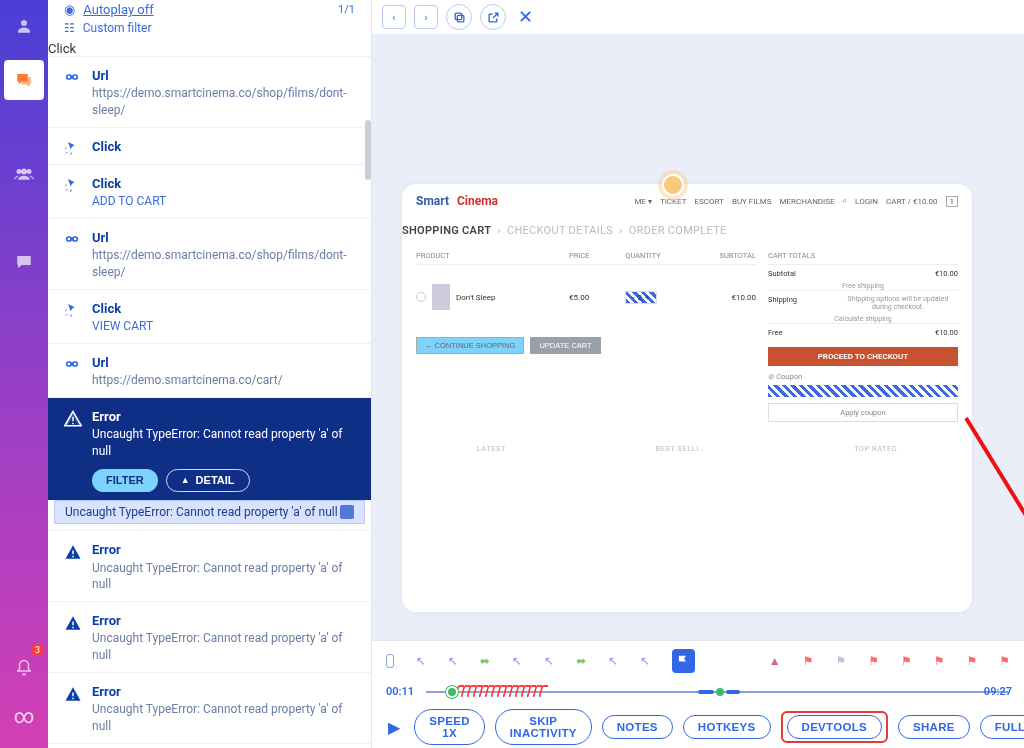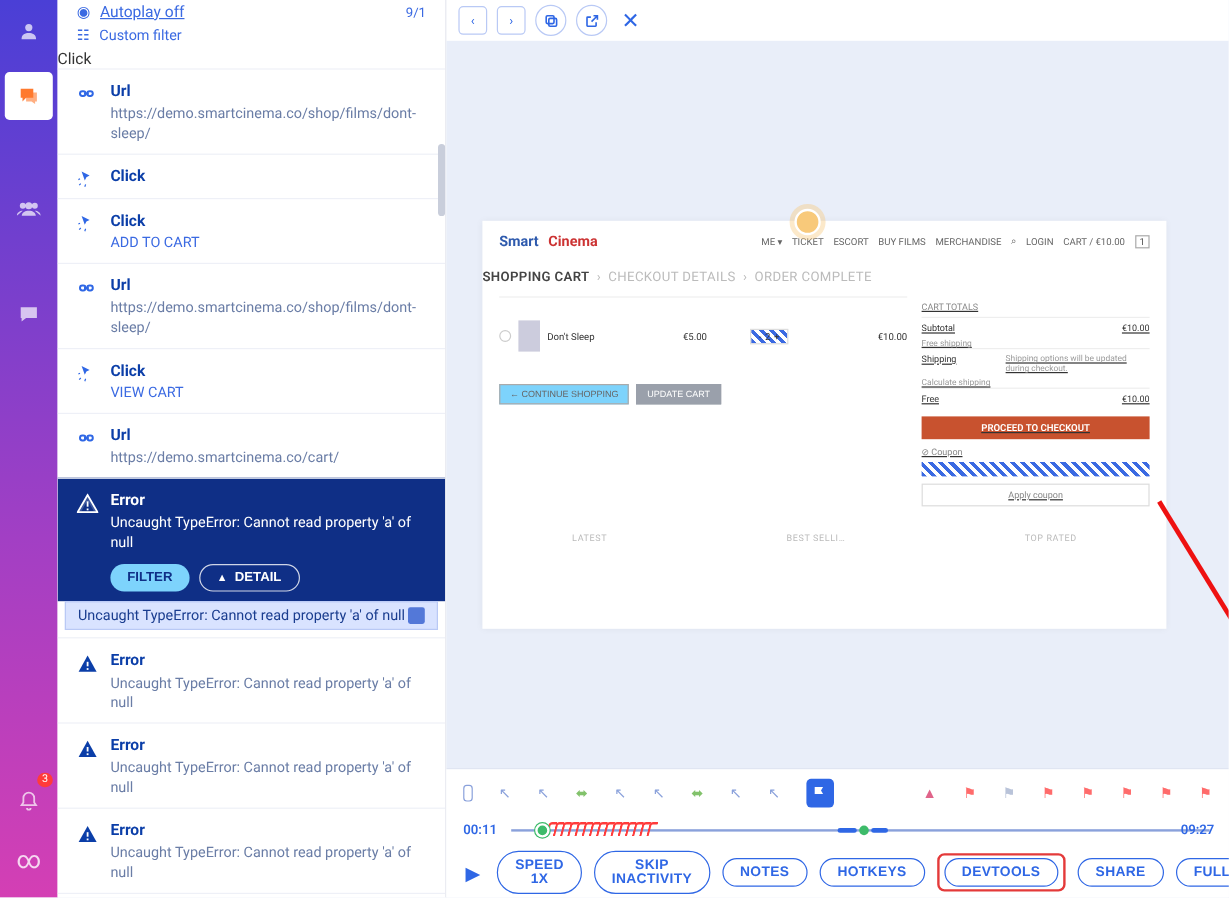--- a/index.html
+++ b/index.html
@@ -43,46 +43,46 @@
 
 .topbar { position: absolute; left: 372px; right: 0; top: 0; height: 34px; display: flex; align-items: center; padding: 0 10px; gap: 8px; }
 .navbtn { width: 24px; height: 24px; border: 1px solid #b9c9f5; border-radius: 4px; color: #2f67e5; display:flex; align-items:center; justify-content:center; cursor:pointer; font-size:11px; }
 .urlbox { flex: 1; border: 1px solid #cdd9f6; border-radius: 4px; height: 24px; display:flex; align-items:center; padding: 0 8px; color:#2f67e5; font-size:12px; }
 .urlbox .caret { margin-left:auto; color:#2f67e5; }
 .icbtn { width:26px; height:26px; border:1px solid #b9c9f5; border-radius:13px; color:#2f67e5; display:flex; align-items:center; justify-content:center; cursor:pointer; }
 .close { width:22px; height:22px; color:#2f67e5; font-size:18px; margin-left:4px; cursor:pointer; }
 
 
 .viewport { position:absolute; left:372px; top:34px; right:0; bottom:108px; background:#e9eef9; overflow:hidden; }
-.page { position:absolute; left:30px; top:150px; width:570px; height:340px; background:#fff; box-shadow: 0 0 6px rgba(0,0,0,.05); }
+.page { position:absolute; left:30px; top:150px; width:570px; height:428px; background:#fff; box-shadow: 0 0 6px rgba(0,0,0,.05); border-radius: 14px; }
 .page .hdr { display:flex; align-items:center; padding:10px 14px; font-size:8px; color:#555; gap:8px; }
 .page .logo1 { color:#2e5aad; font-weight:700; font-size:12px; }
 .page .logo2 { color:#c33; font-weight:700; font-size:12px; }
 .page .hdr .spacer { flex:1; }
 .page .hdr a { color:#666; text-decoration:none; font-size:8px; }
 .page .cartsq { border:1px solid #aaa; padding:0 3px; font-size:8px; }
 .page .hand { position:absolute; left:260px; top:-10px; width:22px; height:22px; background:#f8c97a; border-radius:50%; border:2px solid #fff; box-shadow:0 0 0 4px rgba(248,201,122,.4); }
 .crumbs { text-align:left; font-size:11px; color:#bbb; padding:6px 0 10px; letter-spacing:.3px; }
 .crumbs .active { color:#444; font-weight:600; }
 .cartgrid { display:flex; padding:0 14px 10px; font-size:8px; gap:12px; }
 .cleft { flex:1.3; }
-.cright { width:190px;text-decoration:underline; }
+.cright { width:190px; }
 .thead, .trow { display:grid; grid-template-columns: 2fr .7fr 1fr .7fr; gap:4px; align-items:center; }
 .thead { color:#888; padding:4px 0; font-size:7.5px; text-transform:uppercase; }
 .trow { border-top:1px solid #eee; padding:19px 0; }
 .trow .prodcell { display:flex; align-items:center; gap:6px; }
 .trow .thumb { width:18px; height:26px; background:#ccd; }
 .trow .radio { width:10px; height:10px; border:1px solid #ccc; border-radius:50%; }
 .qtybox { border:1px solid #ddd; padding:1px 6px; display:inline-flex; align-items:center; gap:3px; background:repeating-linear-gradient(45deg,#3b6ae2 0 3px,#fff 3px 6px);}
 .cbtns { padding:8px 0; display:flex; gap:6px; }
 .cbtn { font-size:7.5px; padding:3px 8px; border:1px solid #aaa; background:#7dd3fc; color:#666; }
 .cbtn.dark { background:#9aa0ab; color:#fff; border-color:#9aa0ab; }
 .cright .label { color:#888; font-size:7.5px; padding:4px 0; text-transform:uppercase; }
 .cright .row { display:flex; justify-content:space-between; border-top:1px solid #eee; padding:4px 0; font-size:7.5px; }
-.cright .small { color:#999; font-size:7px; text-align:left; display:block; }
+.cright .small { color:#999; font-size:7px; text-align:center; display:block; }
 .cright .proceed { background:#c8522f; color:#fff; text-align:center; padding:5px 0; font-size:8px; margin-top:6px; font-weight:600; }
 .cright .couponhead { padding:6px 0 4px; color:#888; font-size:7.5px; }
 .cright .couponbox { height:12px; background:repeating-linear-gradient(45deg,#3b6ae2 0 3px,#fff 3px 6px); }
 .cright .apply { border:1px solid #ddd; text-align:center; padding:4px 4px; margin-top:6px; font-size:7.5px; color:#888; }
 .foot3 { display:flex; justify-content:space-around; padding:12px 0; color:#bbb; font-size:7.5px; letter-spacing:.5px; }
 
 
 .arrow { position:absolute; left:590px; top:380px; pointer-events:none; }
 
 
@@ -147,21 +147,21 @@
       </svg>
     <span class="badge">3</span>
   </div>
   <div class="ritem loop">∞</div>
 </div>
 
 <div class="panel">
   <div class="phead">
     <span style="color:#3b6ae2;margin-right:8px">◉</span>
     <span class="autop">Autoplay off</span>
-    <span class="cnt">9/1</span>
+    <span class="cnt">1/1</span>
   </div>
   <div class="pfilter">
     <span class="fi">☷</span>
     <span>Custom filter</span>
   </div>
   <span class="partcut">Click</span>
 
   <div id="event-list">
       <div class="ev">
       <div class="ico">
@@ -348,20 +348,26 @@
       <a>CART / €10.00</a>
       <span class="cartsq">1</span>
     </div>
     <div class="crumbs">
       <span class="active">SHOPPING CART</span> &nbsp;›&nbsp;
       <span>CHECKOUT DETAILS</span> &nbsp;›&nbsp;
       <span>ORDER COMPLETE</span>
     </div>
     <div class="cartgrid">
       <div class="cleft">
+        <div class="thead">
+          <span>PRODUCT</span>
+          <span>PRICE</span>
+          <span>QUANTITY</span>
+          <span style="text-align:right">SUBTOTAL</span>
+        </div>
         <div class="trow">
           <span class="prodcell">
               <span class="radio"></span>
               <span class="thumb"></span>
               <span>Don't Sleep</span>
             </span>
           <span>€5.00</span>
           <span><span class="qtybox">- <span>2</span> +</span></span>
           <span style="text-align:right">€10.00</span>
         </div>

